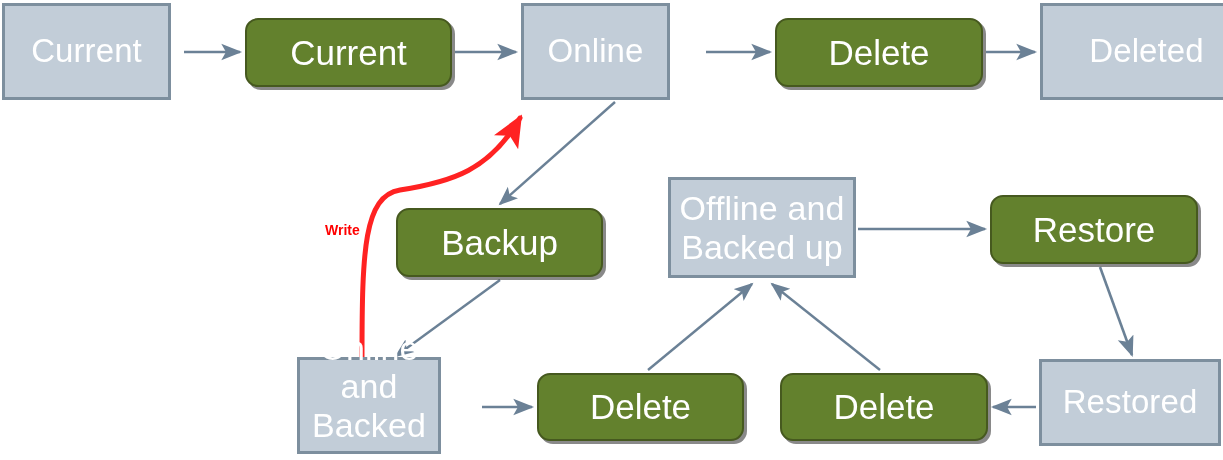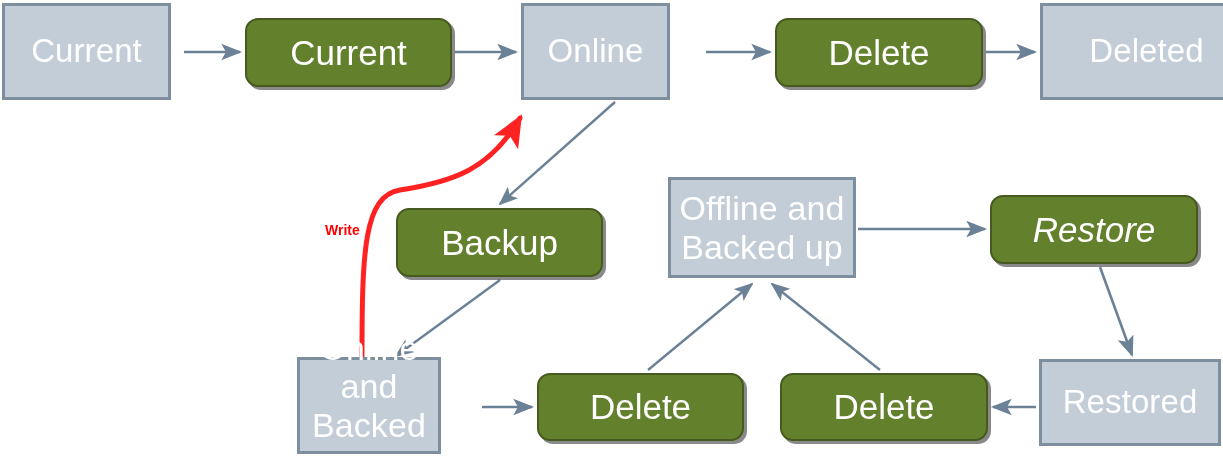--- a/index.html
+++ b/index.html
@@ -132,21 +132,21 @@
         <div>
           <span>Backup</span>
         </div>
       </div>
       <div class="node state two-line" style="left: 668px; top: 177px; width: 188px; height: 101px;">
         <div>
           <span>Offline and</span>
           <span>Backed up</span>
         </div>
       </div>
-      <div class="node action" style="left: 990px; top: 195px; width: 208px; height: 69px; font-style: italic;">
+      <div class="node action" style="left: 990px; top: 195px; width: 208px; height: 69px;">
         <div>
           <span>Restore</span>
         </div>
       </div>
       <div class="node state two-line" style="left: 297px; top: 357px; width: 144px; height: 97px;">
         <div>
           <span>Online and</span>
           <span>Backed up</span>
         </div>
       </div>

